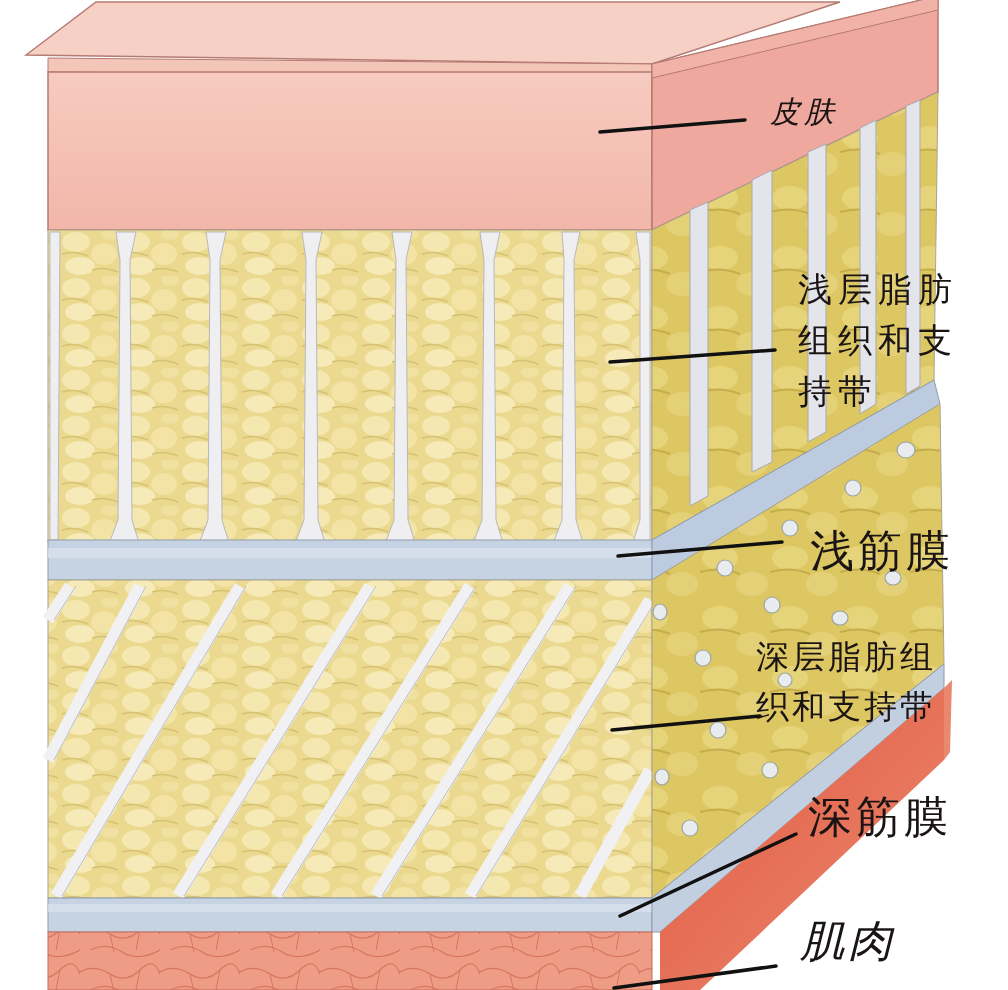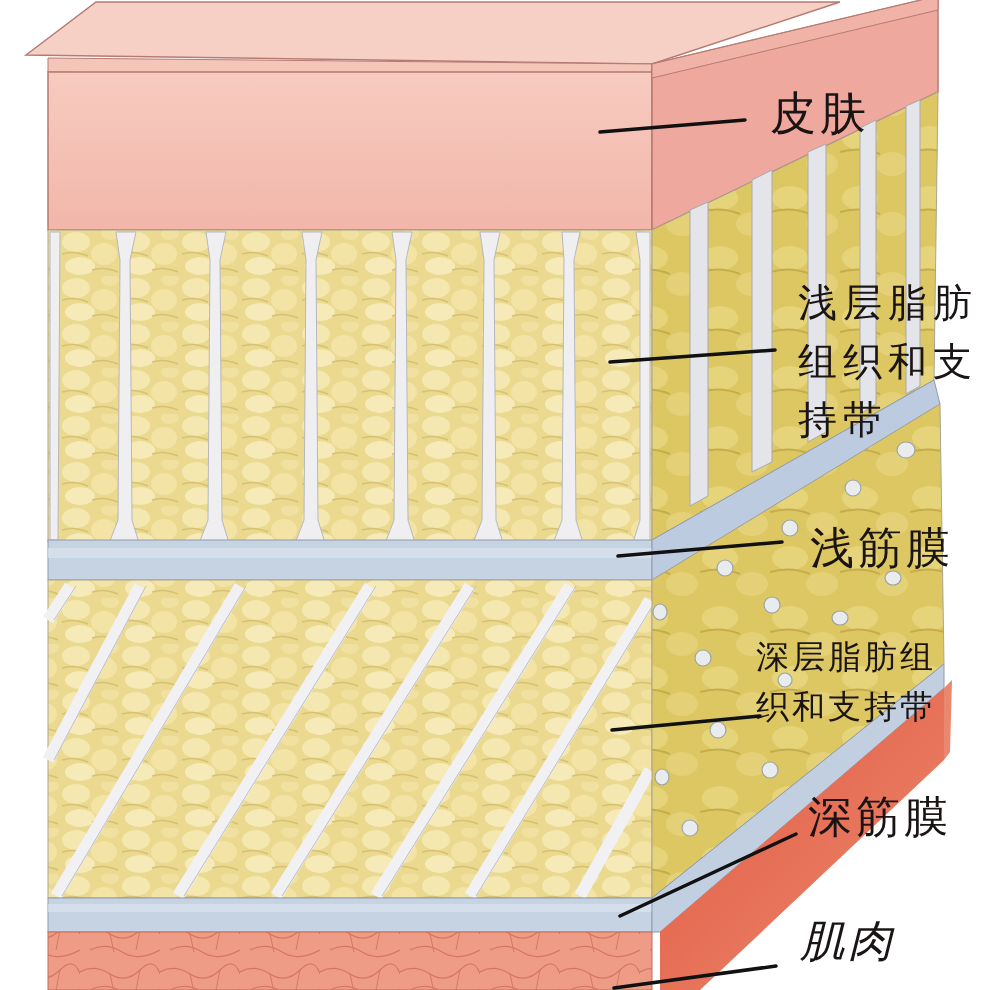--- a/index.html
+++ b/index.html
@@ -6,23 +6,23 @@
   body { width: 1008px; height: 990px; position: relative; overflow: hidden; font-family: "DejaVu Sans", sans-serif; }
   #stage { position: absolute; left: 0; top: 0; width: 1008px; height: 990px; }
   .label {
     position: absolute;
     color: #1a1414;
     font-family: "DejaVu Sans", sans-serif;
     letter-spacing: 4px;
     line-height: 1.32;
     white-space: pre-line;
   }
-  .lbl-skin { left: 770px; top: 83px; font-size: 46px; }
-  .lbl-sfat { left: 798px; top: 274px; font-size: 39px; width: 200px; line-height: 1.5; letter-spacing: 6px; }
-  .lbl-sfascia { left: 810px; top: 522px; font-size: 44px; font-family: Liberation Mono, monospace; }
+  .lbl-skin { left: 770px; top: 92px; font-size: 30px; font-style: italic; }
+  .lbl-sfat { left: 798px; top: 264px; font-size: 34px; width: 200px; line-height: 1.5; letter-spacing: 6px; }
+  .lbl-sfascia { left: 810px; top: 522px; font-size: 44px; }
   .lbl-dfat { left: 756px; top: 632px; font-size: 33px; width: 260px; line-height: 1.5; letter-spacing: 3px; }
   .lbl-dfascia { left: 808px; top: 788px; font-size: 44px; text-align: right; }
   .lbl-muscle { left: 800px; top: 912px; font-size: 44px; font-style: italic; }
 </style>
 </head>
 <body>
 
 <svg id="stage" width="1008" height="990" viewBox="0 0 1008 990" xmlns="http://www.w3.org/2000/svg">
   <defs>
     <pattern id="fatTex" width="60" height="46" patternUnits="userSpaceOnUse">

